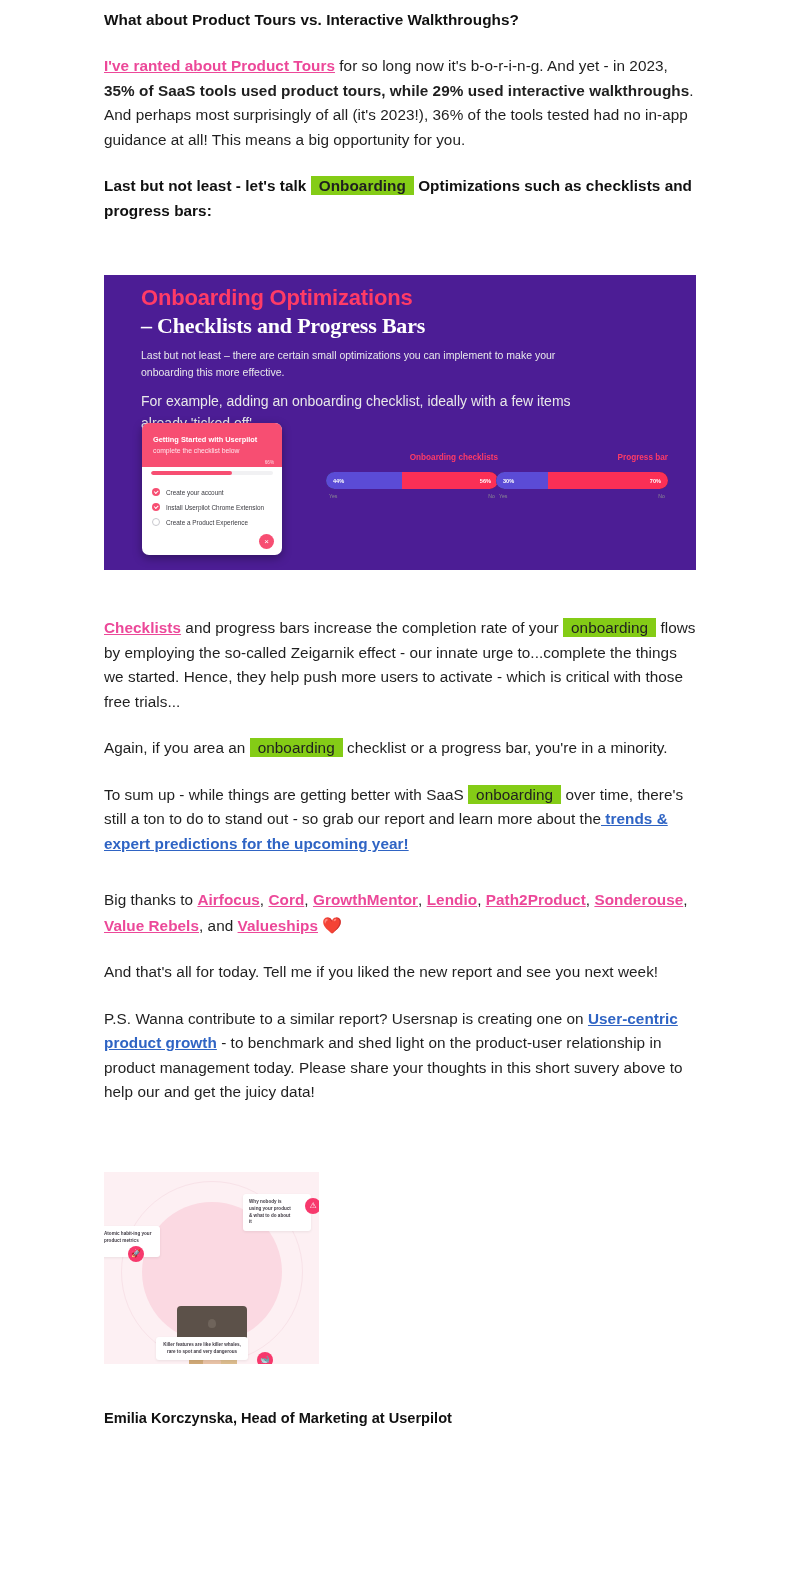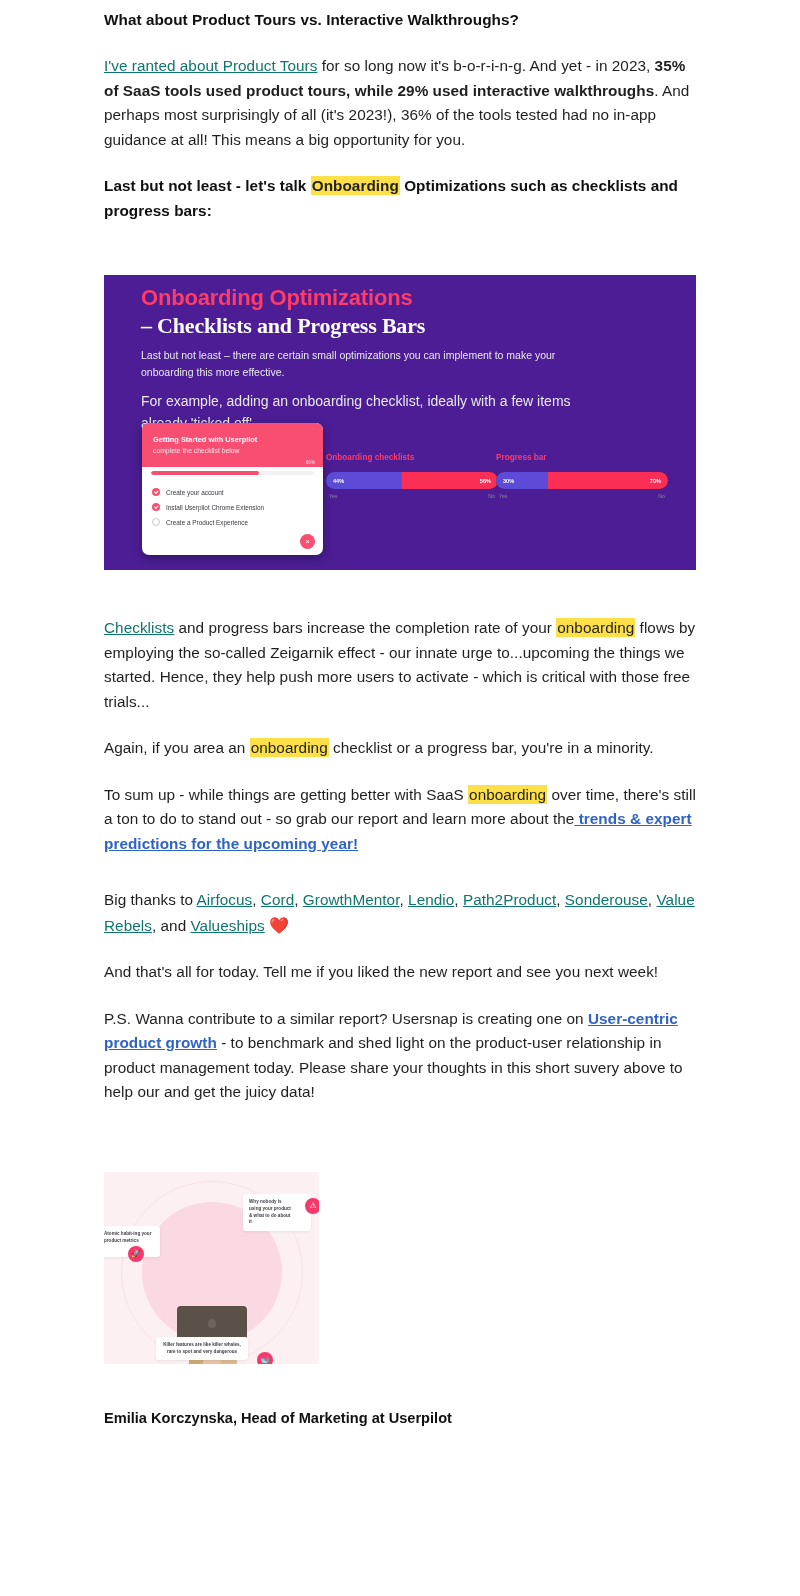--- a/index.html
+++ b/index.html
@@ -39,32 +39,33 @@
     color: #111111;
     letter-spacing: 0.05px;
   }
   .big-bold {
     font-size: 17px;
     line-height: 1.68;
     font-weight: bold;
     color: #111111;
   }
   a.link {
-    color: #0f766e;
+    color: #ec4899;
     text-decoration: underline;
+    font-weight: bold;
   }
   a.link-strong {
     color: #2f64c4;
     text-decoration: underline;
     font-weight: bold;
   }
   mark.hl {
-    background: #fde047;
+    background: #84cc16;
     color: #1f1f1f;
-    padding: 1px 1px;
+    padding: 1px 8px;
   }
   .spacer-sm { height: 10px; }
   .spacer-md { height: 30px; }
   .spacer-lg { height: 46px; }
 
   
   .slide {
     width: 592px;
     height: 295px;
     background: #4c1d95;
@@ -102,21 +103,21 @@
     left: 37px; top: 116px;
     width: 460px;
     color: #e8e8ea;
     font-size: 14px;
     line-height: 1.55;
   }
   
   .cl-card {
     position: absolute;
     left: 38px; top: 148px;
-    width: 181px;
+    width: 140px;
     background: #ffffff;
     border-radius: 7px;
     overflow: hidden;
     box-shadow: 0 3px 10px rgba(0,0,0,.35);
   }
   .cl-head {
     background: #f8days;
     background: #f74e72;
     padding: 12px 11px 13px 11px;
     position: relative;
@@ -204,21 +205,21 @@
     position: absolute;
     top: 178px;
     width: 172px;
   }
   .chart-1 { left: 222px; }
   .chart-2 { left: 392px; }
   .chart-title {
     color: #ff3b66;
     font-size: 8.2px;
     font-weight: bold;
-    text-align: left;
+    text-align: right;
     margin-bottom: 10px;
   }
   .chart-bar {
     height: 17px;
     border-radius: 9px;
     overflow: hidden;
     display: flex;
     background: #2b2a30;
   }
   .seg-yes {
@@ -438,21 +439,21 @@
         </div>
         <div class="chart-axis">
           <span>Yes</span>
           <span>No</span>
         </div>
       </div>
     </div>
 
     <div class="spacer-lg"></div>
 
-    <p class="para"><a class="link" href="#">Checklists</a><span> and progress bars increase the completion rate of your </span><mark class="hl">onboarding</mark><span> flows by employing the so-called Zeigarnik effect - our innate urge to...upcoming the things we started. Hence, they help push more users to activate - which is critical with those free trials...</span></p>
+    <p class="para"><a class="link" href="#">Checklists</a><span> and progress bars increase the completion rate of your </span><mark class="hl">onboarding</mark><span> flows by employing the so-called Zeigarnik effect - our innate urge to...complete the things we started. Hence, they help push more users to activate - which is critical with those free trials...</span></p>
 
     <p class="para"><span>Again, if you area an </span><mark class="hl">onboarding</mark><span> checklist or a progress bar, you're in a minority.</span></p>
 
 
     <p class="para"><span>To sum up - while things are getting better with SaaS </span><mark class="hl">onboarding</mark><span> over time, there's still a ton to do to stand out - so grab our report and learn more about the</span><a class="link-strong" href="#"> trends &amp; expert predictions for the upcoming year! </a></p>
 
     <div class="spacer-sm"></div>
 
 
     <p class="para"><span>Big thanks to </span><a class="link" href="#">Airfocus</a><span>, </span><a class="link" href="#">Cord</a><span>, </span><a class="link" href="#">GrowthMentor</a><span>, </span><a class="link" href="#">Lendio</a><span>, </span><a class="link" href="#">Path2Product</a><span>, </span><a class="link" href="#">Sonderouse</a><span>, </span><a class="link" href="#">Value Rebels</a><span>, and </span><a class="link" href="#">Valueships</a><span>&nbsp;</span><span class="emoji">❤️</span></p>

